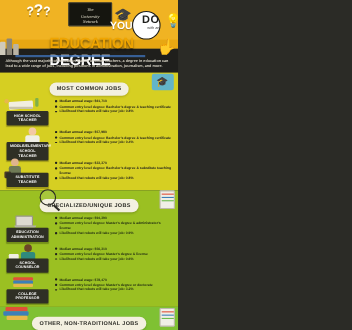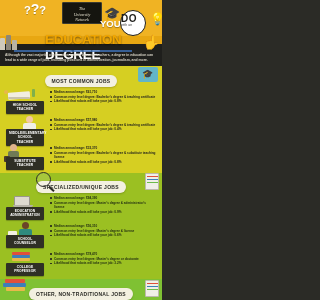--- a/index.html
+++ b/index.html
@@ -44,21 +44,21 @@
   .logo-box {
     position:absolute; left:62px; top:2px; width:40px; height:22px;
     background:#15150f; border:1px solid #3a3a30; border-radius:1px;
     color:#e6e2cf; font-family:"Liberation Serif", serif;
     font-size:4px; text-align:center; line-height:5.5px; padding-top:3px;
   }
   .logo-box i{ font-style:italic; }
   .do-circle {
     position:absolute; left:120px; top:10px; width:26px; height:26px;
     border-radius:50%; background:#fff; border:1.5px solid #1f1f1c;
-    text-align:left; z-index:6;
+    text-align:right; z-index:6;
   }
   .do-circle .do {
     font-size:10px; font-weight:bold; color:#1f1f1c; line-height:15px;
     letter-spacing:.5px;
   }
   .do-circle .witha { font-size:3.5px; color:#444; display:block; margin-top:-3px; }
   .cap-icon {
     position:absolute; left:104px; top:6px; font-size:13px; color:#2e8b57;
   }
   .bulb-icon {

